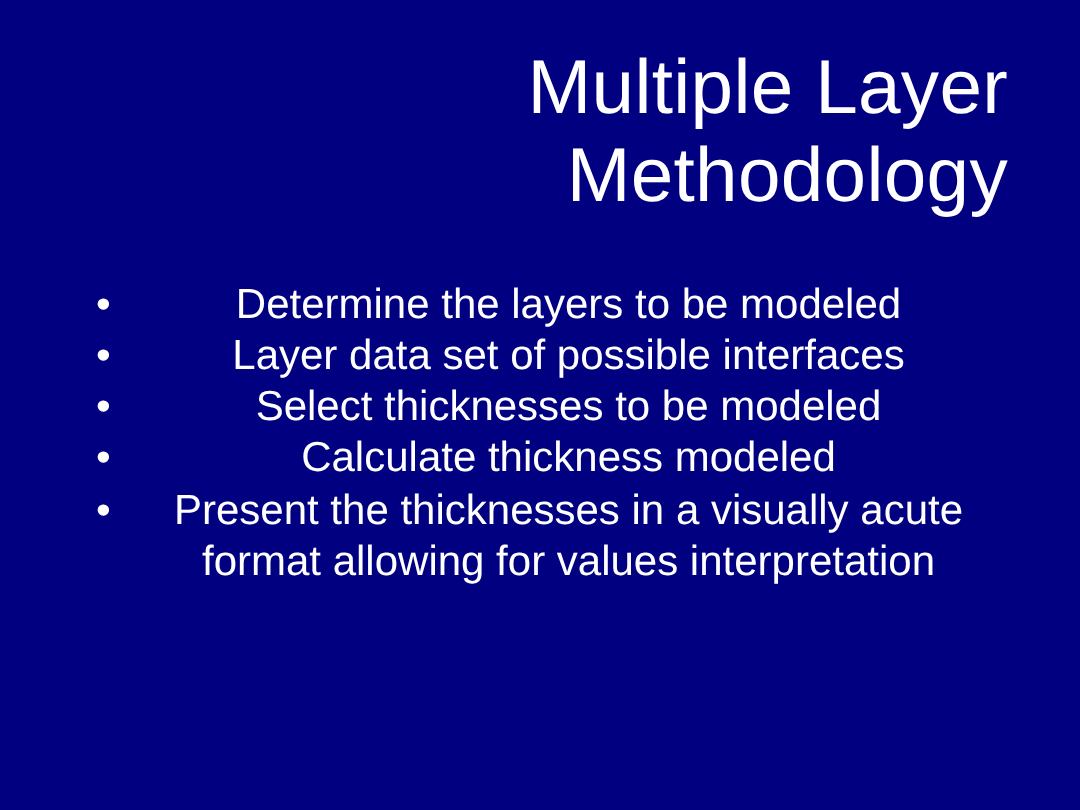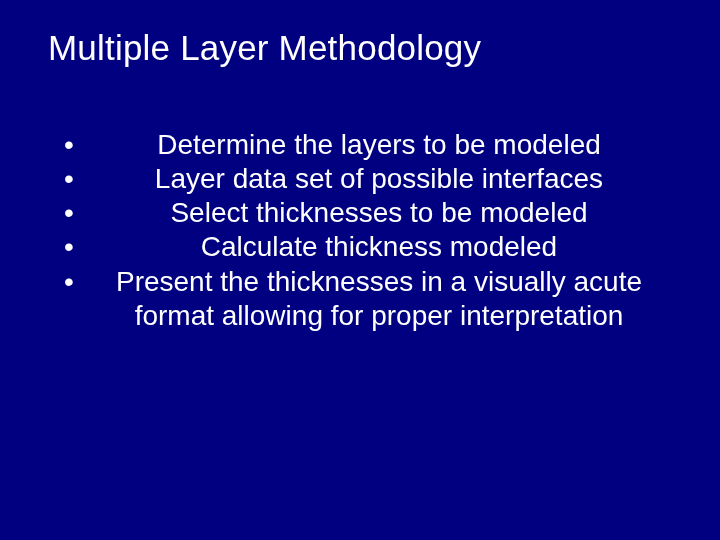--- a/index.html
+++ b/index.html
@@ -8,24 +8,24 @@
       background: #000080;
       color: #ffffff;
       font-family: Arial, Helvetica, sans-serif;
     }
     .slide {
       width: 720px;
       height: 540px;
       padding: 28px 48px 0 48px;
     }
     .title {
-      font-size: 35px;
+      font-size: 51px;
       font-weight: 400;
-      text-align: left;
-      margin-bottom: 60px;
+      text-align: right;
+      margin-bottom: 40px;
       letter-spacing: 0.2px;
     }
     .bullets {
       list-style: none;
       padding-left: 14px;
     }
     .bullets li {
       font-size: 28px;
       line-height: 1.22;
       margin-bottom: 0px;
@@ -61,16 +61,16 @@
     <li>
       <span class="bullet-dot">•</span>
       <span class="bullet-text">Select thicknesses to be modeled</span>
     </li>
     <li>
       <span class="bullet-dot">•</span>
       <span class="bullet-text">Calculate thickness modeled</span>
     </li>
     <li>
       <span class="bullet-dot">•</span>
-      <span class="bullet-text">Present the thicknesses in a visually acute format allowing for proper interpretation</span>
+      <span class="bullet-text">Present the thicknesses in a visually acute format allowing for values interpretation</span>
     </li>
   </ul>
 </div>
 
 </body></html>

